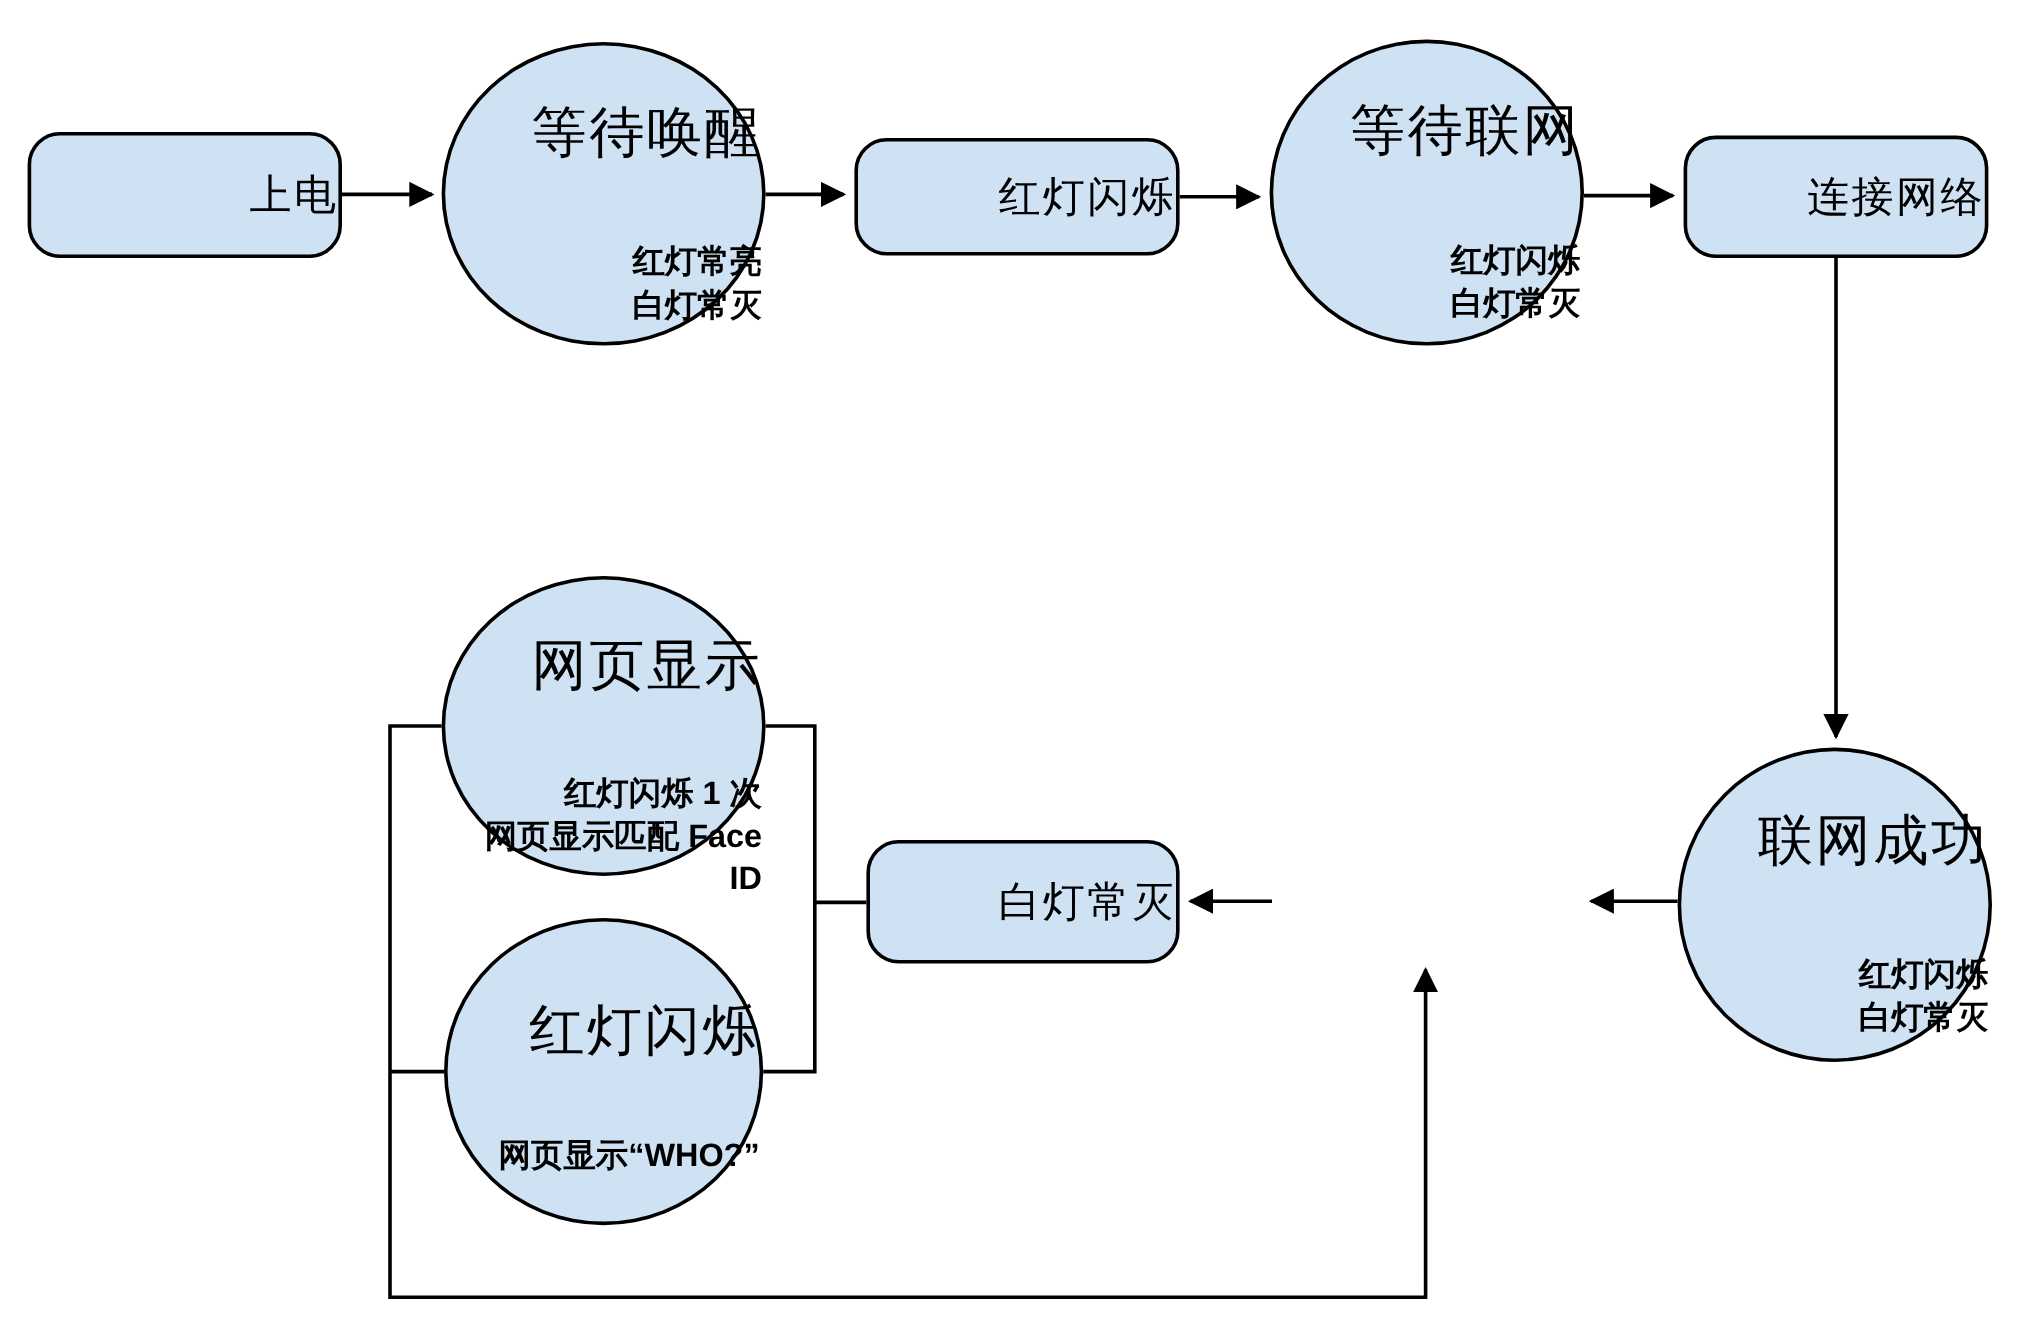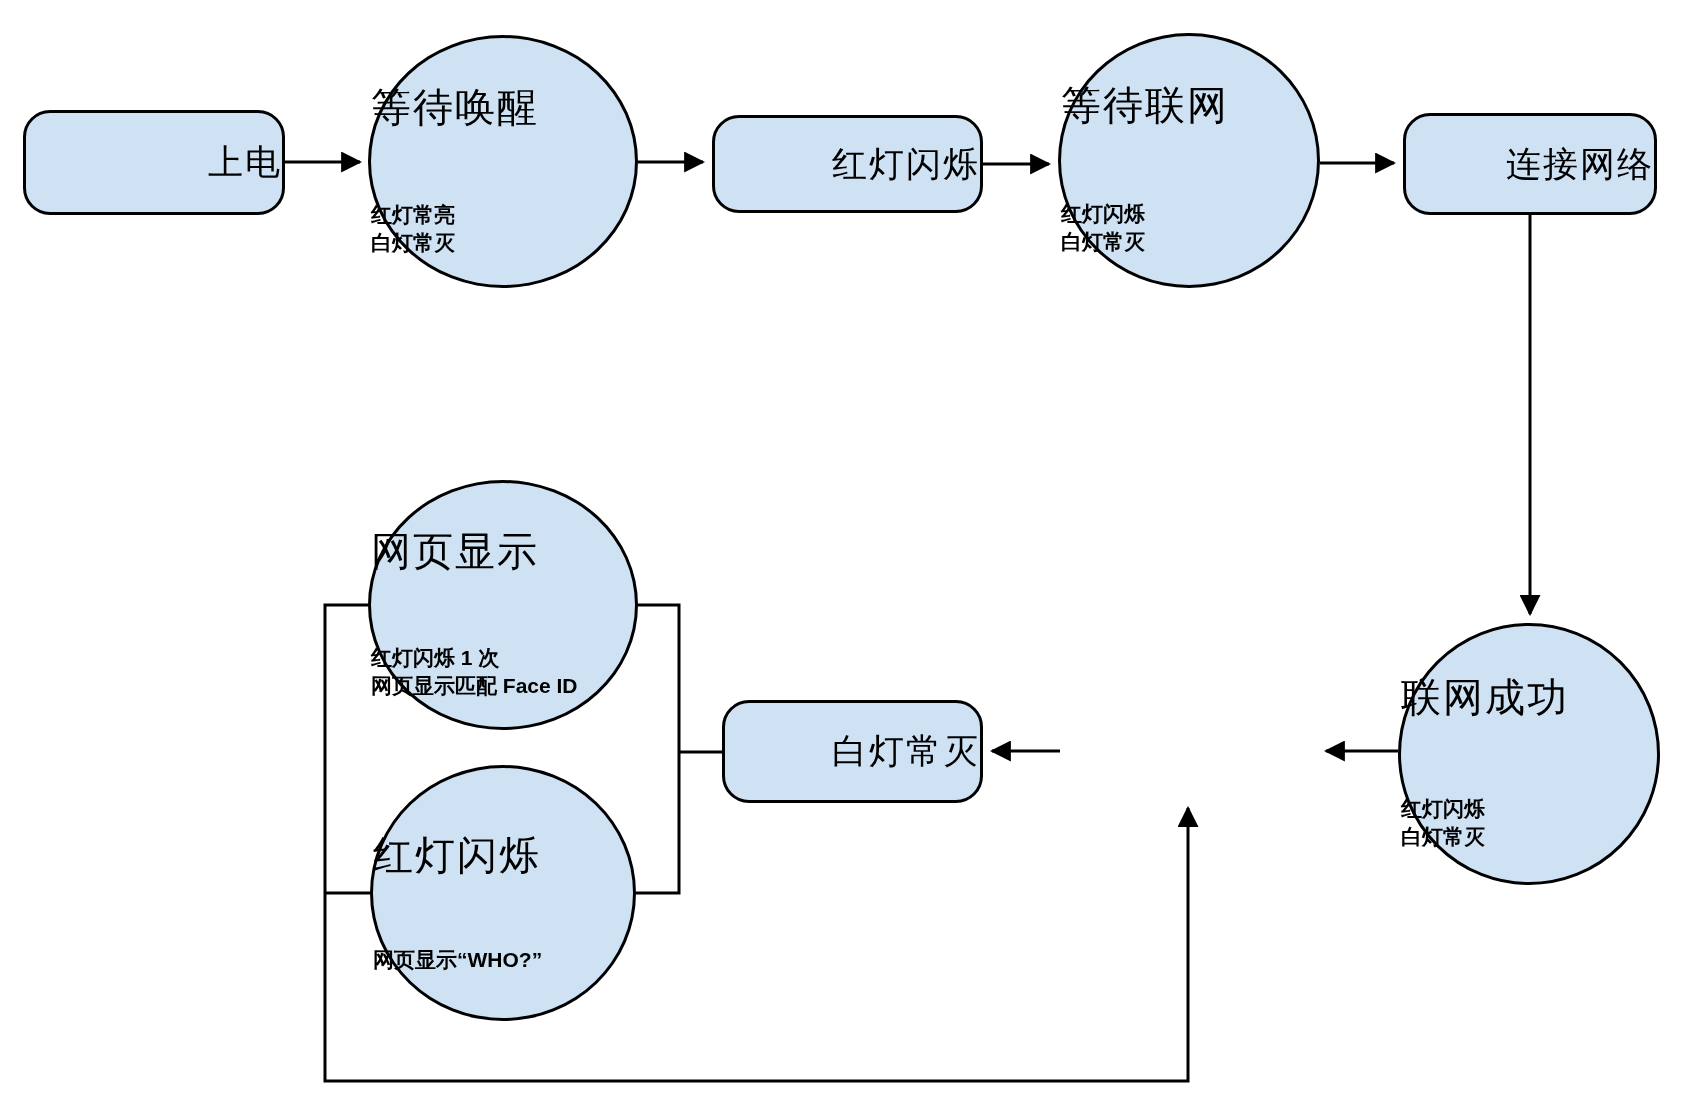--- a/index.html
+++ b/index.html
@@ -25,28 +25,28 @@
   .rect .rlabel{
     font-size:35px;
     letter-spacing:2px;
     text-align:center;
   }
   .ellipse{
     border-radius:50%;
   }
   .ellipse .title{
     position:absolute;left:0;right:0;top:17%;
-    text-align:left;
-    font-size:40px;
+    text-align:right;
+    font-size:46px;
     letter-spacing:2px;
   }
   .ellipse .note{
     position:absolute;left:0;right:0;top:66%;
-    text-align:left;
-    font-size:21px;
+    text-align:right;
+    font-size:27px;
     font-weight:700;
     line-height:1.32;
     white-space:pre-line;
   }
   .ellipse .note.low{top:71%;}
 </style>
 </head>
 <body>
 
 <div id="canvas">

